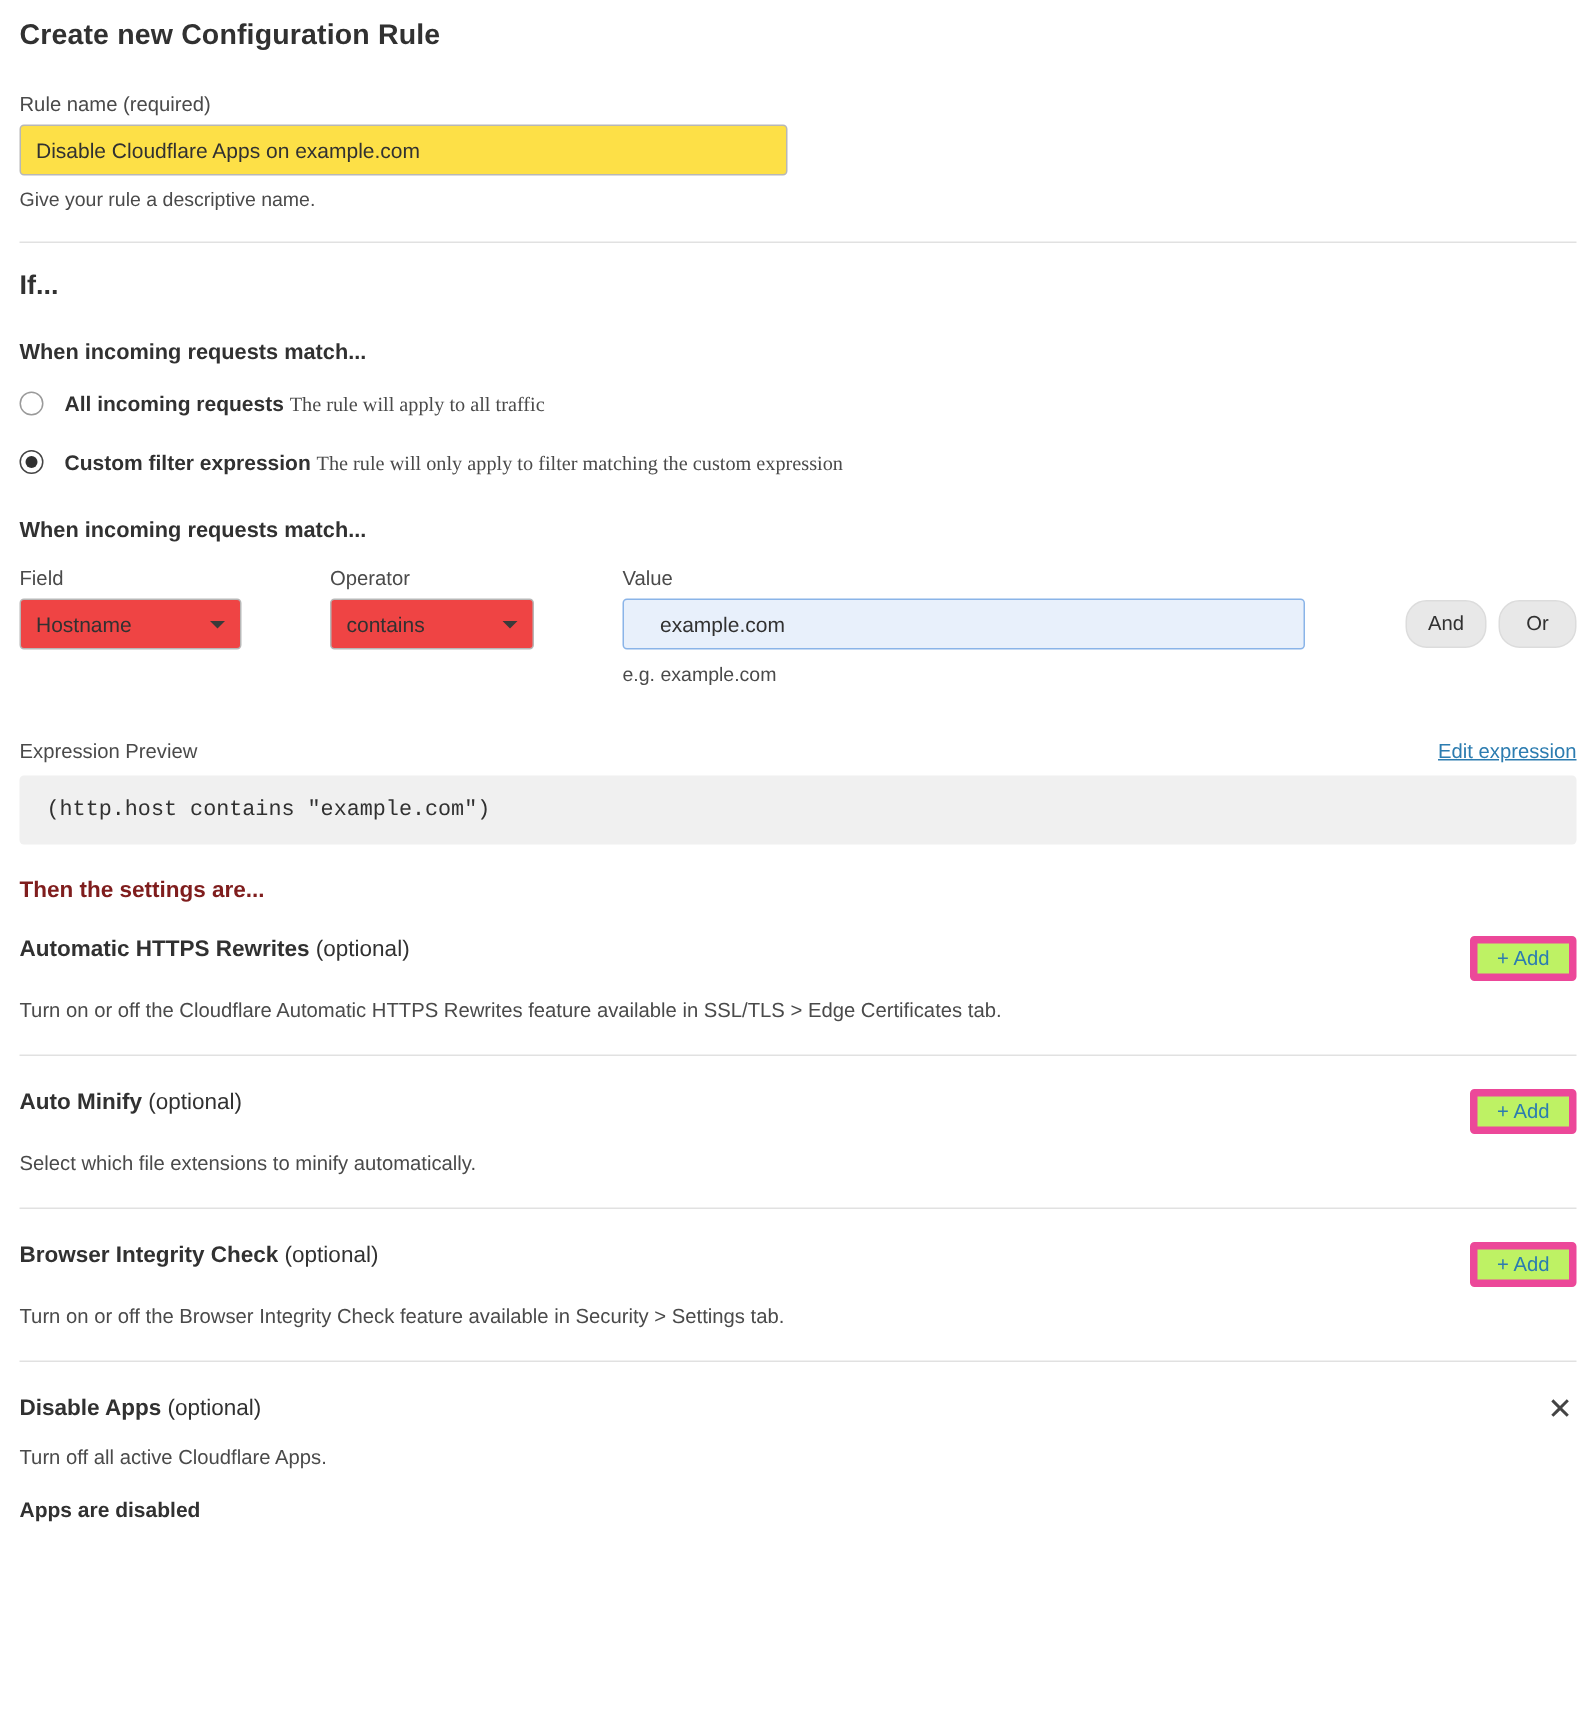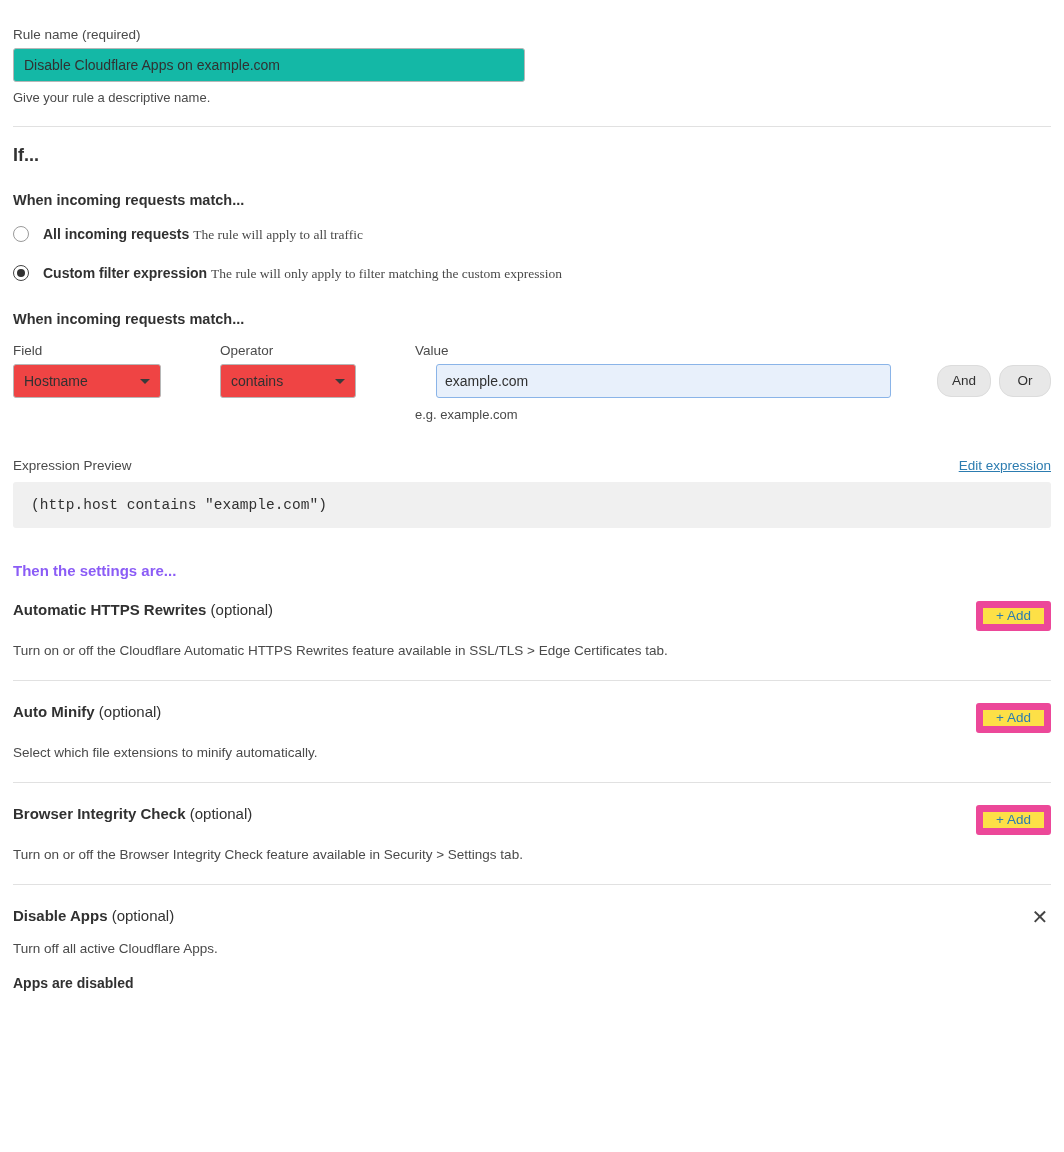--- a/index.html
+++ b/index.html
@@ -35,21 +35,21 @@
   .text-input {
     display: block;
     width: 512px;
     height: 34px;
     padding: 6px 10px;
     font-size: 14px;
     font-family: "Liberation Sans", sans-serif;
     color: #313131;
     border: 1px solid #b7b7b7;
     border-radius: 3px;
-    background: #14b8a6;
+    background: #fde047;
     outline: none;
   }
   .helper-text {
     font-size: 13px;
     color: #4a4a4a;
     margin-top: 8px;
   }
   .divider {
     border: none;
     border-top: 1px solid #e1e1e1;
@@ -144,29 +144,28 @@
     margin-top: -2px;
     width: 0; height: 0;
     border-left: 5px solid transparent;
     border-right: 5px solid transparent;
     border-top: 5px solid #3a3a3a;
   }
   .value-col { width: 588px; }
   .value-input {
     width: 100%;
     height: 34px;
-    padding: 6px 8px;
+    padding: 6px 24px;
     font-size: 14px;
     font-family: "Liberation Sans", sans-serif;
     color: #313131;
     border: 1px solid #8ab4e8;
     border-radius: 3px;
     background: #e8f0fb;
     outline: none;
-    margin-left: 21px;
   }
   .value-hint {
     font-size: 13px;
     color: #4a4a4a;
     margin-top: 9px;
   }
   .andor {
     display: flex;
     align-items: flex-start;
     margin-top: 22px;
@@ -206,22 +205,22 @@
     background: #f0f0f0;
     border-radius: 3px;
     padding: 15px 18px;
     font-family: "Liberation Mono", monospace;
     font-size: 14.5px;
     color: #313131;
   }
   .then-title {
     font-size: 15px;
     font-weight: bold;
-    color: #8b5cf6;
-    margin-top: 34px;
+    color: #7f1d1d;
+    margin-top: 22px;
   }
   .setting {
     padding-top: 22px;
     position: relative;
   }
   .setting + .setting {
     border-top: 1px solid #e1e1e1;
     margin-top: 22px;
   }
   .setting-head {
@@ -236,22 +235,22 @@
   .setting-name b { font-weight: bold; }
   .setting-name .opt { font-weight: normal; }
   .setting-desc {
     font-size: 13.5px;
     color: #4a4a4a;
     margin-top: 12px;
   }
   .btn-add {
     height: 30px;
     padding: 0 13px;
-    background: #fde047;
-    border: 7px solid #ec4899;
+    background: #bef264;
+    border: 5px solid #ec4899;
     border-radius: 3px;
     color: #2c7cb0;
     font-size: 13.5px;
     font-family: "Liberation Sans", sans-serif;
     cursor: pointer;
     white-space: nowrap;
   }
   .close-x {
     width: 22px;
     height: 22px;
@@ -267,20 +266,21 @@
     font-weight: bold;
     color: #313131;
     margin-top: 19px;
   }
 </style>
 </head>
 <body>
 
 <div class="page">
 
+  <h1 class="page-title">Create new Configuration Rule</h1>
 
   <div class="field-label">Rule name (required)</div>
   <input class="text-input" type="text" value="Disable Cloudflare Apps on example.com" style="">
   <div class="helper-text">Give your rule a descriptive name.</div>
 
   <hr class="divider">
 
   <div class="section-title">If...</div>
   <div class="subsection-title">When incoming requests match...</div>
 

